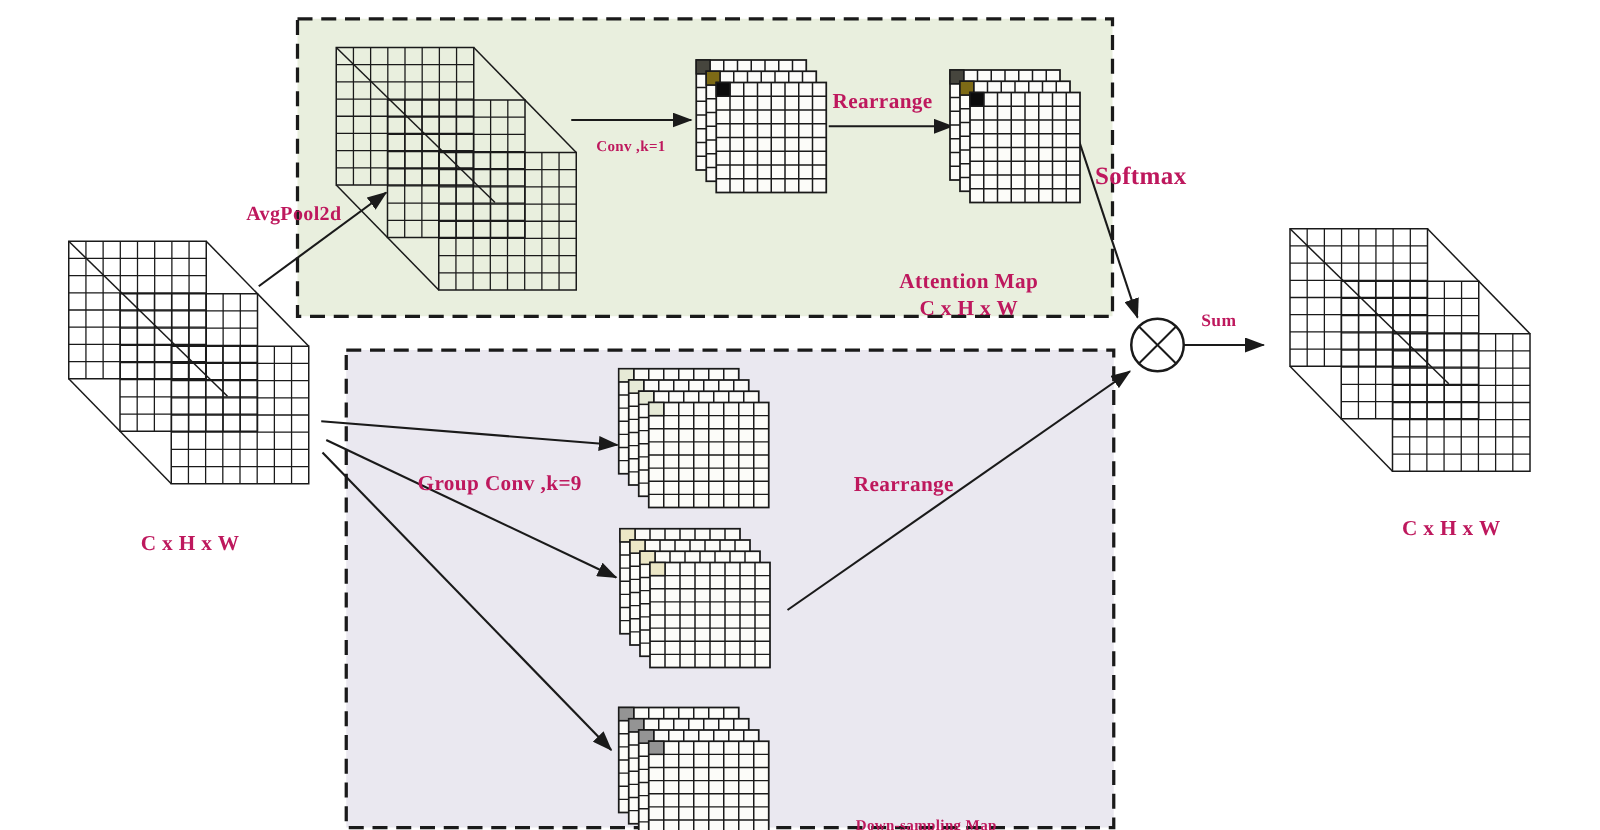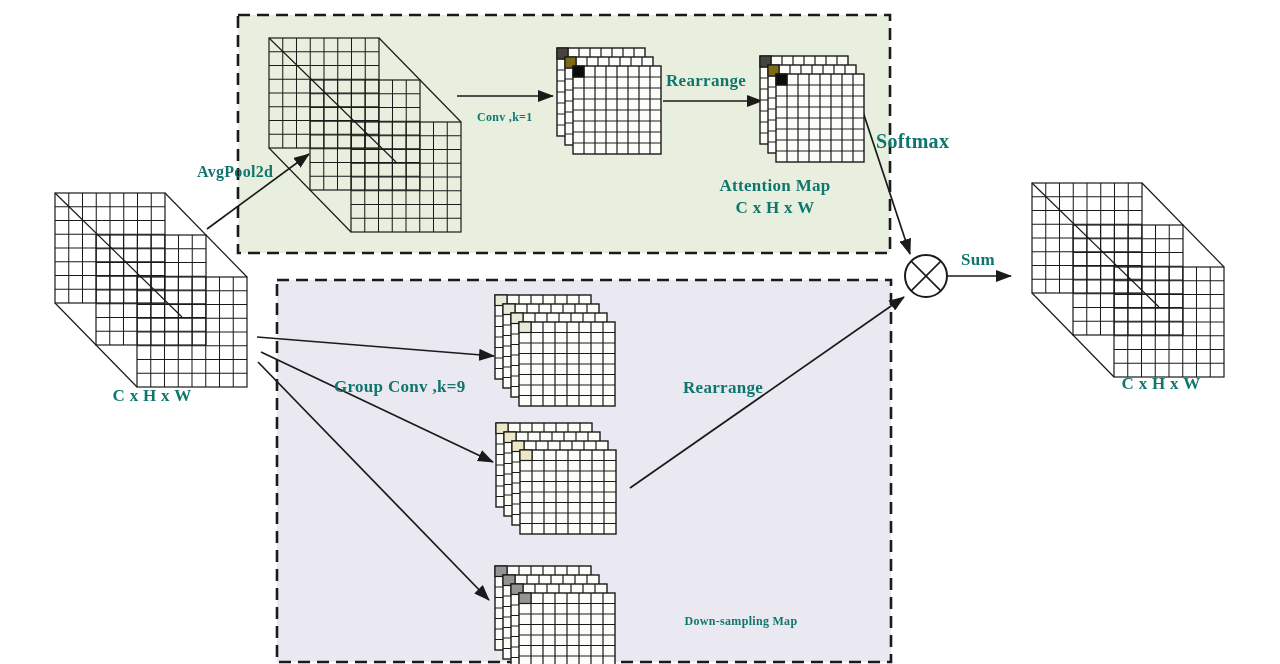--- a/index.html
+++ b/index.html
@@ -2,24 +2,24 @@
 <html><head>
 <meta charset="utf-8">
 <style>
   html,body{margin:0;padding:0;background:#ffffff;}
   .canvas{
     position:relative;width:1280px;height:664px;background:#ffffff;
     overflow:hidden;font-family:"Liberation Serif","DejaVu Serif",serif;
   }
   #diagram{position:absolute;left:0;top:0;}
   .lbl{
-    position:absolute;font-weight:bold;color:#0f766e;white-space:nowrap;
+    position:absolute;font-weight:bold;color:#be185d;white-space:nowrap;
     letter-spacing:0.3px;line-height:1.15;
   }
-  .lbl.c{text-align:center;white-space:normal;}
+  .lbl.c{text-align:center;white-space:normal;margin-top:39px;}
 </style>
 </head>
 <body>
 
 <div class="canvas">
 
   <svg id="diagram" width="1280" height="664" viewBox="0 0 1280 664">
     <defs>
       <marker id="ah" markerUnits="userSpaceOnUse" markerWidth="17" markerHeight="12" refX="15" refY="6" orient="auto">
         <path d="M0,0 L16,6 L0,12 Z" fill="#1a1a1a"></path>
@@ -142,16 +142,16 @@
 
   <div class="lbl" style="left:197px;top:163px;font-size:16px">AvgPool2d</div>
   <div class="lbl" style="left:477px;top:111px;font-size:12px">Conv ,k=1</div>
   <div class="lbl" style="left:666px;top:71px;font-size:17px">Rearrange</div>
   <div class="lbl" style="left:876px;top:130px;font-size:20px">Softmax</div>
   <div class="lbl c" style="left:690px;top:176px;width:170px;font-size:17px">Attention Map</div>
   <div class="lbl c" style="left:690px;top:198px;width:170px;font-size:17px">C x H x W</div>
   <div class="lbl" style="left:334px;top:377px;font-size:17px">Group Conv ,k=9</div>
   <div class="lbl" style="left:683px;top:378px;font-size:17px">Rearrange</div>
   <div class="lbl c" style="left:641px;top:615px;width:200px;font-size:12px">Down-sampling Map</div>
-  <div class="lbl" style="left:961px;top:250px;font-size:17px">Sum</div>
+  <div class="lbl" style="left:961px;top:250px;font-size:14px">Sum</div>
   <div class="lbl c" style="left:72px;top:386px;width:160px;font-size:17px">C x H x W</div>
   <div class="lbl c" style="left:1081px;top:374px;width:160px;font-size:17px">C x H x W</div>
 </div>
 
 </body></html>

